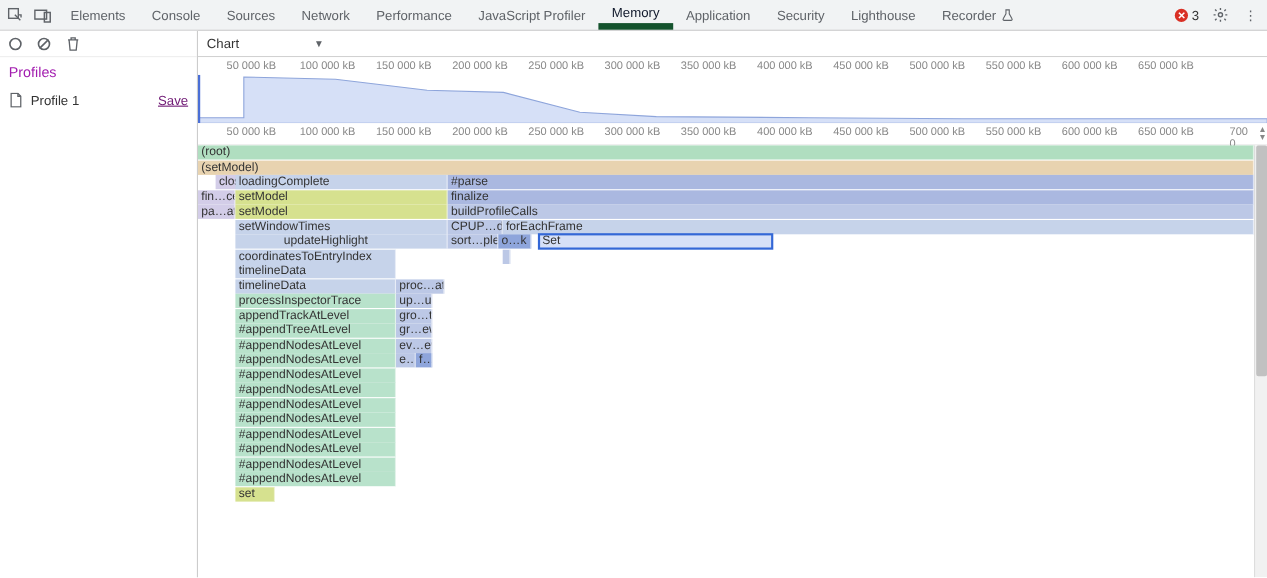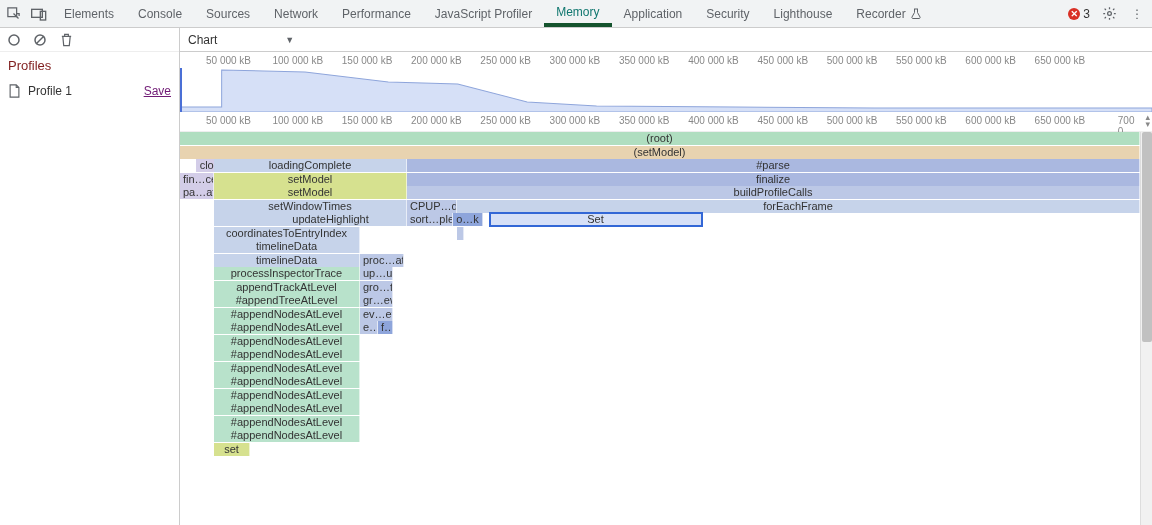--- a/index.html
+++ b/index.html
@@ -1,48 +1,48 @@
 <!DOCTYPE html>
 <html><head>
 <meta charset="utf-8">
 <style>
   html,body{margin:0;padding:0;font-family:"Segoe UI",Arial,sans-serif;font-size:12px;color:#333;background:#fff;width:1152px;height:525px;overflow:hidden;}
   *{box-sizing:border-box;}
   .top-bar{display:flex;align-items:center;height:28px;border-bottom:1px solid #ccc;background:#f1f3f4;}
   .tb-icon{width:26px;height:28px;display:flex;align-items:center;justify-content:center;color:#5f6368;}
   .tabs{display:flex;align-items:center;height:100%;}
   .tab{padding:0 12px;height:100%;display:flex;align-items:center;color:#5f6368;cursor:pointer;}
-  .tab.active{color:#0f766e;border-bottom:4px solid #14532d;}
+  .tab.active{color:#0f172a;border-bottom:6px solid #14532d;}
   .tb-right{margin-left:auto;display:flex;align-items:center;padding-right:6px;gap:10px;}
   .err-badge{display:flex;align-items:center;gap:3px;color:#333;}
   .err-circle{width:12px;height:12px;border-radius:50%;background:#d93025;display:flex;align-items:center;justify-content:center;color:#fff;font-size:9px;font-weight:bold;}
   .gear,.kebab{width:18px;height:18px;display:flex;align-items:center;justify-content:center;color:#5f6368;cursor:pointer;}
   .main{display:flex;height:calc(100% - 28px);}
   .sidebar{width:180px;border-right:1px solid #ccc;display:flex;flex-direction:column;background:#fff;}
   .sb-toolbar{height:24px;display:flex;align-items:center;padding:0 6px;gap:10px;border-bottom:1px solid #eee;}
   .sb-ico{width:16px;height:16px;color:#5f6368;cursor:pointer;display:flex;align-items:center;justify-content:center;}
-  .sb-title{font-size:13px;padding:6px 8px;color:#7f1d1d;}
+  .sb-title{font-size:13px;padding:6px 8px;color:#a21caf;}
   .sb-section{font-size:11px;color:#888;padding:4px 8px;}
   .sb-item{display:flex;align-items:center;height:24px;padding:0 8px;gap:6px;color:#333;}
   .sb-item .page-ico{width:14px;height:14px;color:#5f6368;}
   .sb-item .save{margin-left:auto;color:#701a75;text-decoration:underline;cursor:pointer;}
   .content{flex:1;display:flex;flex-direction:column;position:relative;}
   .view-bar{height:24px;border-bottom:1px solid #ccc;display:flex;align-items:center;padding:0 8px;gap:4px;}
   .view-sel{display:flex;align-items:center;gap:68px;color:#333;cursor:pointer;}
   .tri{font-size:9px;color:#5f6368;}
   .overview{height:60px;border-bottom:1px solid #eee;position:relative;background:#fff;}
   .ruler{height:20px;position:relative;}
   .ruler span{position:absolute;top:3px;font-size:10px;color:#888;transform:translateX(-50%);}
   .area-svg{position:absolute;left:0;top:16px;width:100%;height:44px;}
   .ruler2{height:20px;border-bottom:1px solid #eee;position:relative;background:#fff;}
   .ruler2 span{position:absolute;top:3px;font-size:10px;color:#888;transform:translateX(-50%);}
   .ruler2 .arrows{position:absolute;right:2px;top:2px;font-size:9px;color:#888;line-height:7px;}
   .flame-wrap{position:relative;flex:1;overflow:hidden;}
   .flame{position:relative;width:960px;height:100%;}
-  .row{position:absolute;height:14px;left:0;text-align:center;}
+  .row{position:absolute;height:14px;left:0;}
   .bar{position:absolute;height:13px;top:0;font-size:11px;line-height:13px;padding:0 3px;white-space:nowrap;overflow:hidden;color:#333;border-right:1px solid rgba(255,255,255,.6);}
   .sel{outline:2px solid #3367d6;outline-offset:-1px;}
   .scroll-v{position:absolute;right:0;top:0;width:12px;height:100%;background:#f1f1f1;border-left:1px solid #ddd;}
   .scroll-thumb{position:absolute;left:1px;width:10px;background:#c1c1c1;border-radius:2px;}
   svg{display:block;}
 </style>
 </head>
 <body>
 
 <div class="top-bar">

